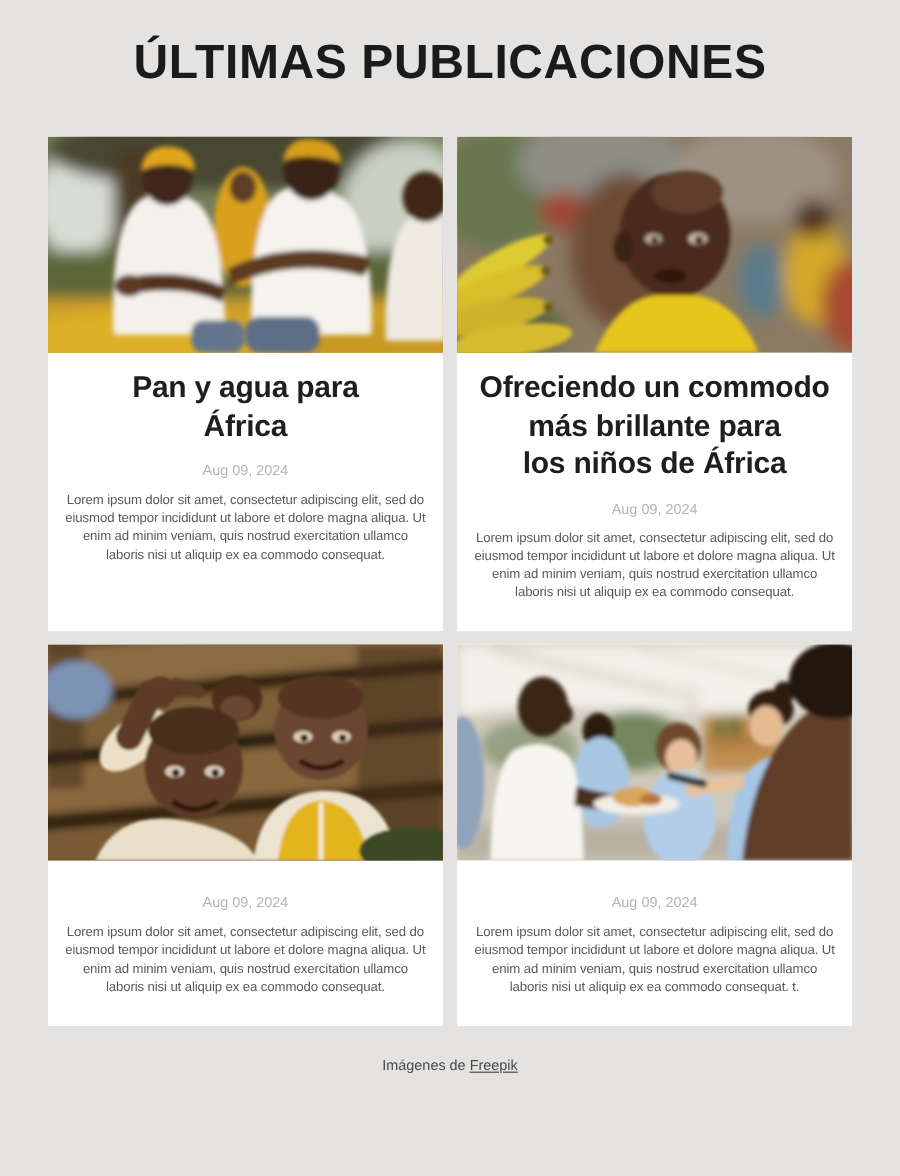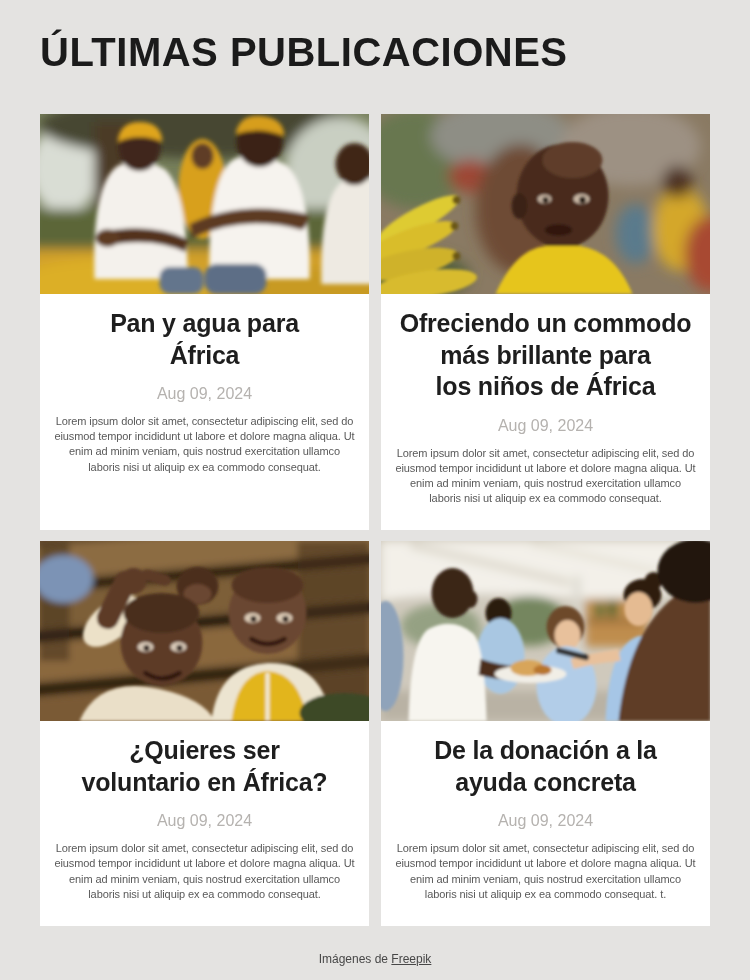--- a/index.html
+++ b/index.html
@@ -6,21 +6,21 @@
   html, body { margin: 0; padding: 0; }
   body {
     width: 750px; height: 980px;
     background: #e4e3e1;
     font-family: "Liberation Sans", sans-serif;
     overflow: hidden;
   }
   .page { width: 750px; height: 980px; padding: 0 40px; }
   .page-title {
     margin: 30px 0 0;
-    text-align: left;
+    text-align: center;
     font-size: 40px;
     font-weight: 800;
     letter-spacing: 0.5px;
     color: #1b1b1b;
     line-height: 1.1;
   }
   .grid {
     margin-top: 40px;
     display: grid;
     grid-template-columns: 1fr 1fr;
@@ -34,21 +34,21 @@
   .card-body { padding: 14px 14px 24px; text-align: center; }
   .card-title {
     margin: 0;
     font-size: 25px;
     font-weight: 800;
     line-height: 1.26;
     color: #1e1e1e;
     letter-spacing: -0.2px;
     white-space: pre-line;
   }
-  .card-date { margin-top: 14px; font-size: 16px; color: #b5b2af; text-align: center; }
+  .card-date { margin-top: 14px; font-size: 12px; color: #b5b2af; text-align: center; }
   .card-excerpt {
     margin: 11px auto 0;
     max-width: 302px;
     font-size: 11px;
     line-height: 1.38;
     letter-spacing: -0.1px;
     color: #595959;
     text-align: center;
   }
   .footer { margin-top: 26px; text-align: center; font-size: 12px; color: #474747; }
@@ -213,22 +213,20 @@
             <ellipse cx="213" cy="77" rx="8" ry="5" fill="#dccaB5"></ellipse>
             <circle cx="214" cy="78" r="3" fill="#1d0f08"></circle>
             <ellipse cx="245" cy="77" rx="8" ry="5" fill="#dccab5"></ellipse>
             <circle cx="246" cy="78" r="3" fill="#1d0f08"></circle>
             <path d="M212 98 Q228 108 245 98" stroke="#30170c" stroke-width="4.5" fill="none" stroke-linecap="round"></path>
             <ellipse cx="305" cy="172" rx="45" ry="20" fill="#3e4a28"></ellipse>
           </g>
         </svg>
       </div>
       <div class="card-body">
-        <h2 class="card-title">¿Quieres ser
-voluntario en África?</h2>
         <div class="card-date">Aug 09, 2024</div>
         <p class="card-excerpt">Lorem ipsum dolor sit amet, consectetur adipiscing elit, sed do eiusmod tempor incididunt ut labore et dolore magna aliqua. Ut enim ad minim veniam, quis nostrud exercitation ullamco laboris nisi ut aliquip ex ea commodo consequat.</p>
       </div>
     </div>
 
     <div class="card">
       <div class="photo">
         <svg viewBox="0 0 330 180" preserveAspectRatio="xMidYMid slice" role="img" aria-label="volunteers in blue shirts serving food under a white tent">
           <defs>
             <filter id="s4b" x="-30%" y="-30%" width="160%" height="160%">
@@ -272,22 +270,20 @@
             <rect x="175" y="110" width="34" height="6" rx="3" fill="#333333" transform="rotate(14 192 113)"></rect>
             <ellipse cx="150" cy="133" rx="36" ry="9" fill="#f1eee6"></ellipse>
             <ellipse cx="147" cy="127" rx="17" ry="8" fill="#d8a55a"></ellipse>
             <ellipse cx="162" cy="129" rx="9" ry="5" fill="#b8762f"></ellipse>
             <path d="M238 180 Q248 90 295 55 L330 40 L330 180 Z" fill="#5f3c27"></path>
             <ellipse cx="315" cy="30" rx="38" ry="32" fill="#201510"></ellipse>
           </g>
         </svg>
       </div>
       <div class="card-body">
-        <h2 class="card-title">De la donación a la
-ayuda concreta</h2>
         <div class="card-date">Aug 09, 2024</div>
         <p class="card-excerpt">Lorem ipsum dolor sit amet, consectetur adipiscing elit, sed do eiusmod tempor incididunt ut labore et dolore magna aliqua. Ut enim ad minim veniam, quis nostrud exercitation ullamco laboris nisi ut aliquip ex ea commodo consequat. t.</p>
       </div>
     </div>
 
   </div>
 
   <div class="footer">
     <span>Imágenes de</span>
     <a>Freepik</a>

